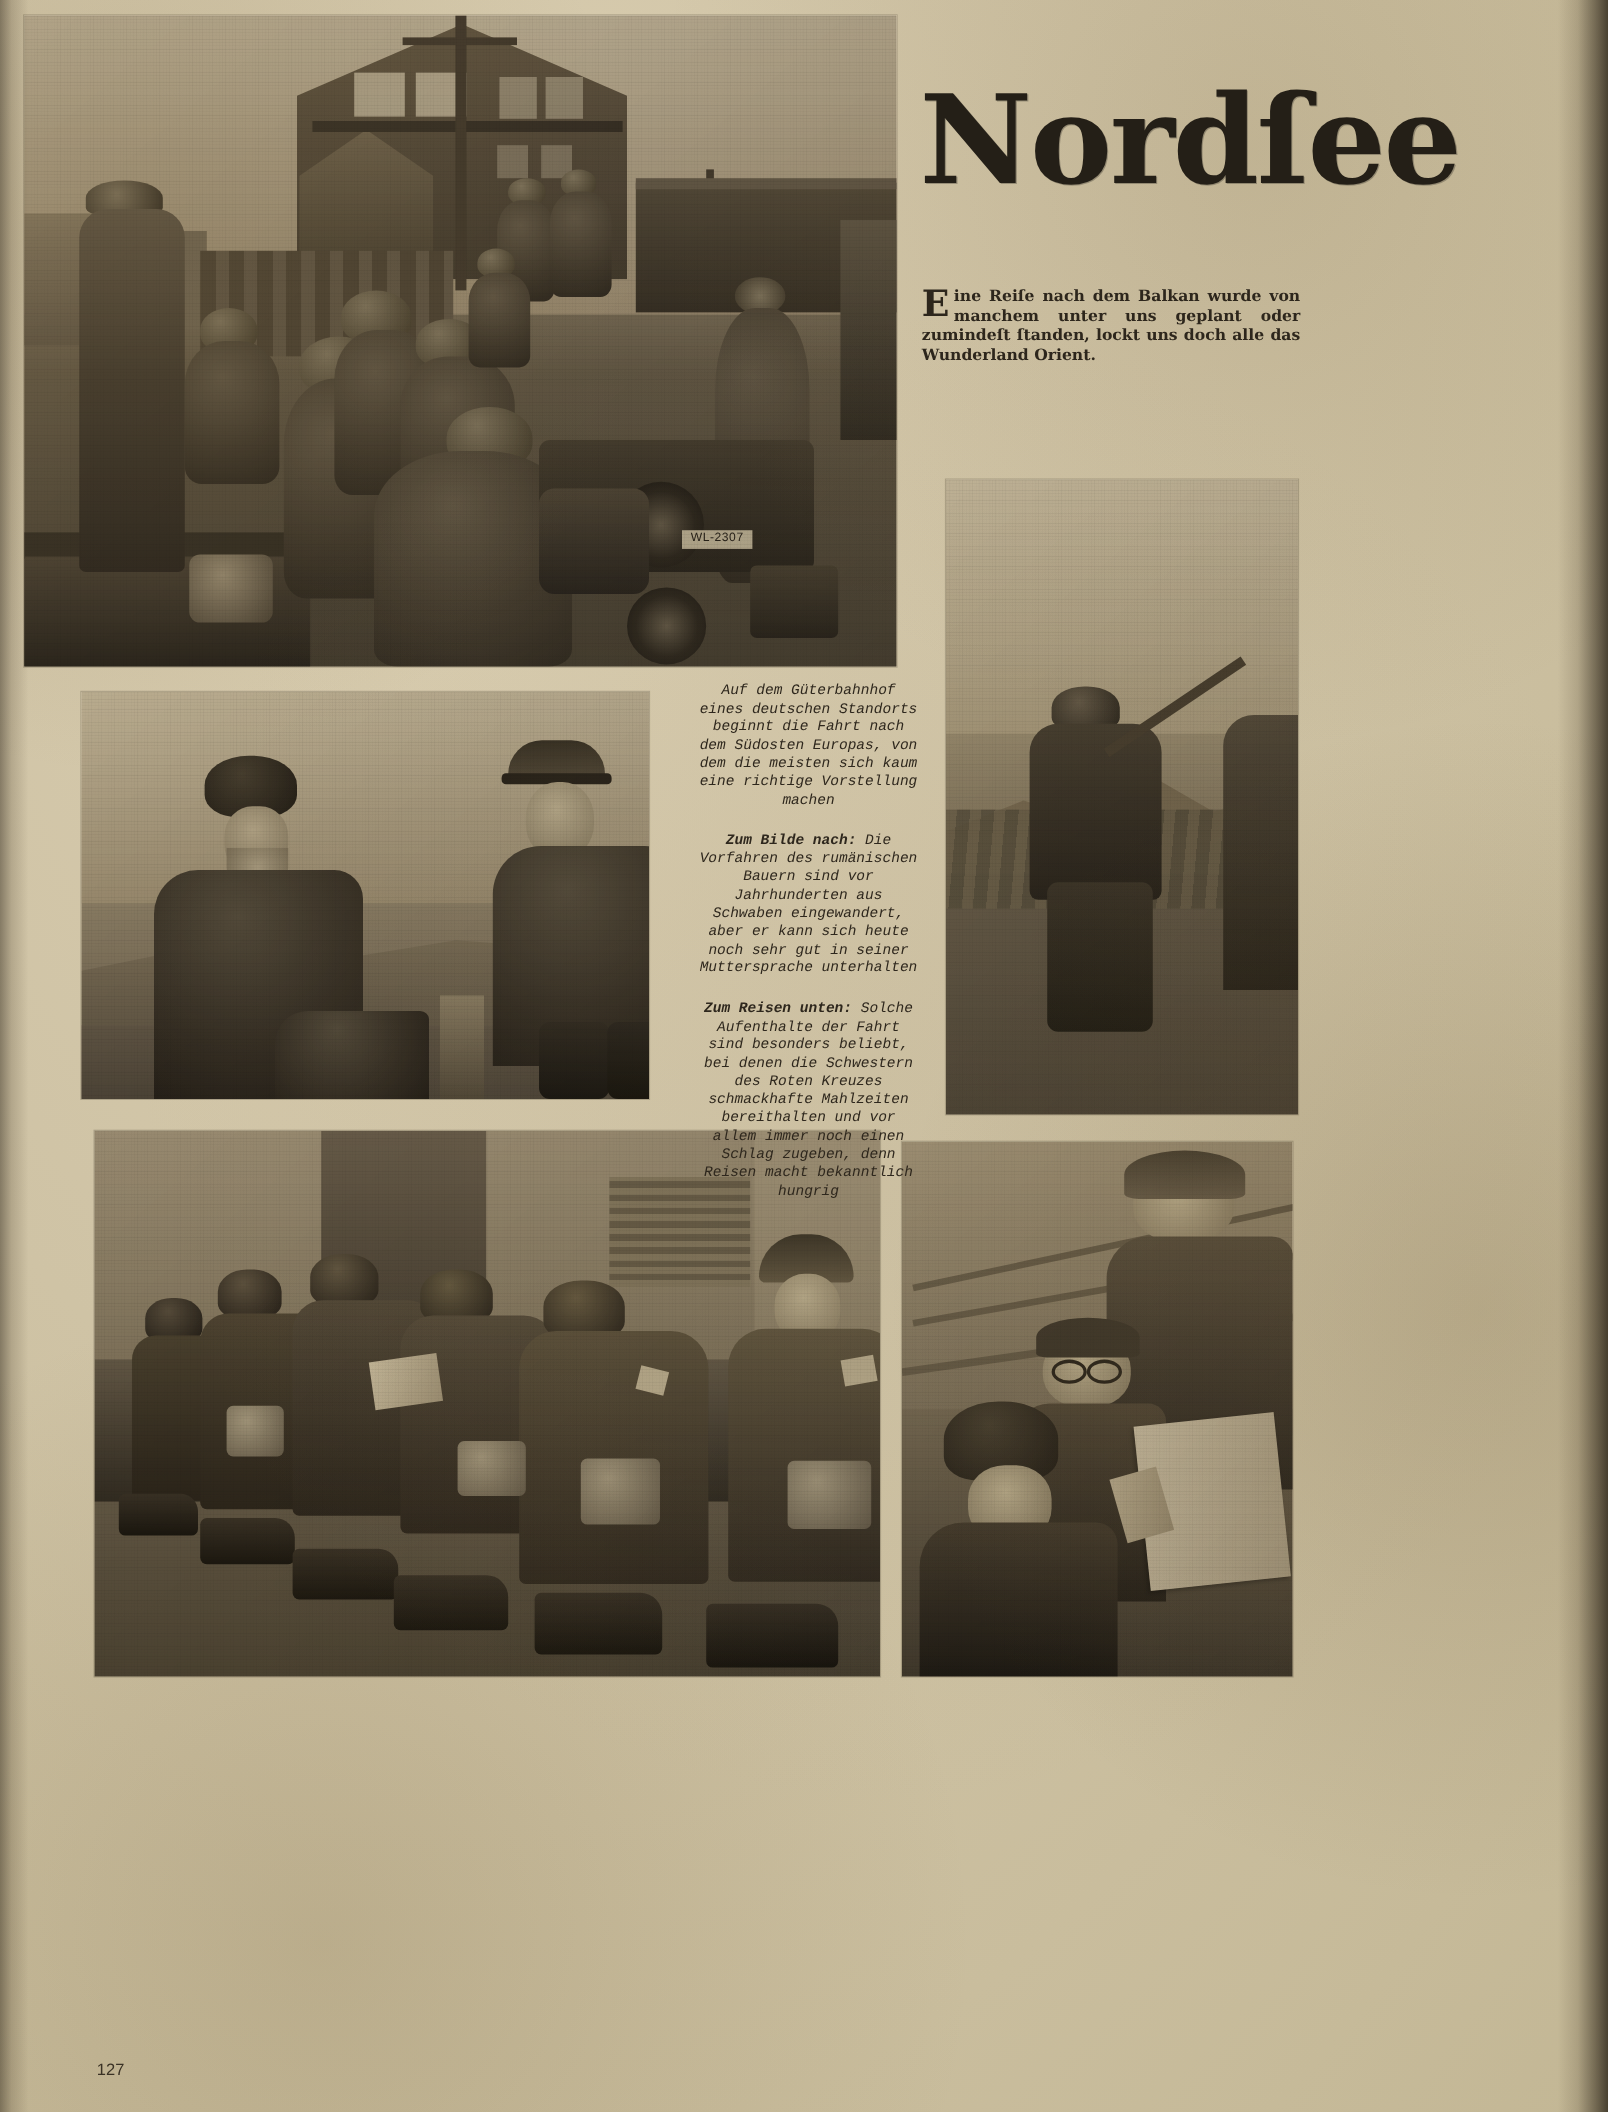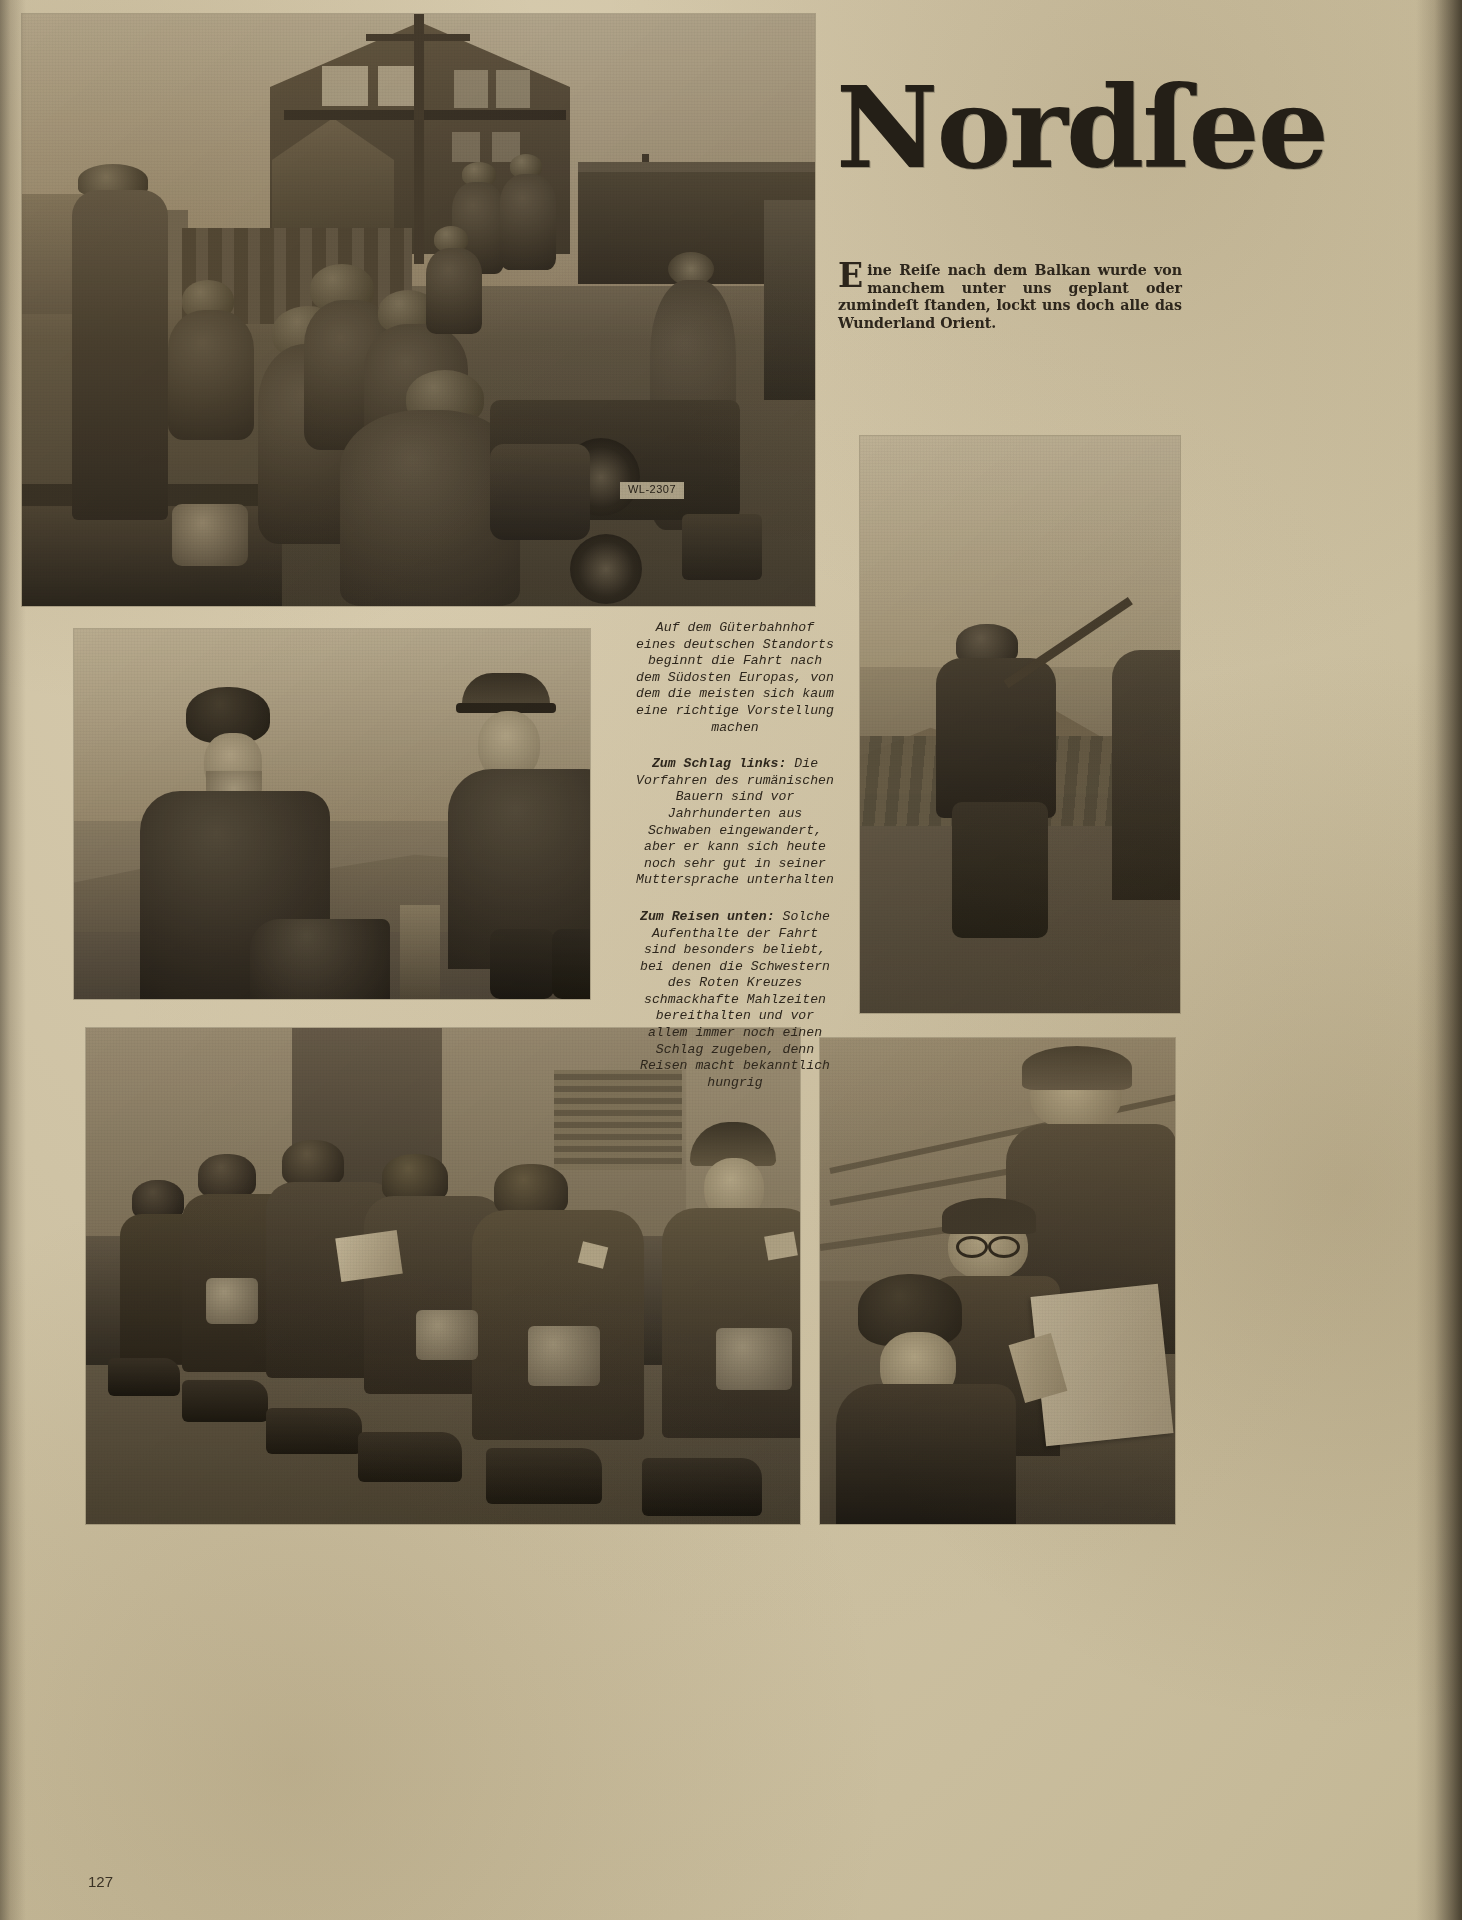--- a/index.html
+++ b/index.html
@@ -454,21 +454,21 @@
   </div>
 
   <div class="headline">Nordſee</div>
 
   <div class="intro">
     <p><span class="dropcap">E</span><span>ine Reiſe nach dem Balkan wurde von manchem unter uns geplant oder zumindeſt ſtanden, lockt uns doch alle das Wunderland Orient.</span></p>
   </div>
 
   <div class="captions">
     <p>Auf dem Güterbahnhof eines deutschen Standorts beginnt die Fahrt nach dem Südosten Europas, von dem die meisten sich kaum eine richtige Vorstellung machen</p>
-    <p><b>Zum Schlag links:</b><span> Die Vorfahren des rumänischen Bauern sind vor Jahrhunderten aus Schwaben eingewandert, aber er kann sich heute noch sehr gut in seiner Muttersprache unterhalten</span></p>
+    <p><b>Zum Bilde nach:</b><span> Die Vorfahren des rumänischen Bauern sind vor Jahrhunderten aus Schwaben eingewandert, aber er kann sich heute noch sehr gut in seiner Muttersprache unterhalten</span></p>
     <p><b>Zum Reisen unten:</b><span> Solche Aufenthalte der Fahrt sind besonders beliebt, bei denen die Schwestern des Roten Kreuzes schmackhafte Mahlzeiten bereithalten und vor allem immer noch einen Schlag zugeben, denn Reisen macht bekanntlich hungrig</span></p>
   </div>
 
   <div class="folio">127</div>
 
   <div class="left-edge"></div>
   <div class="gutter"></div>
 </div>
 
 </body></html>

